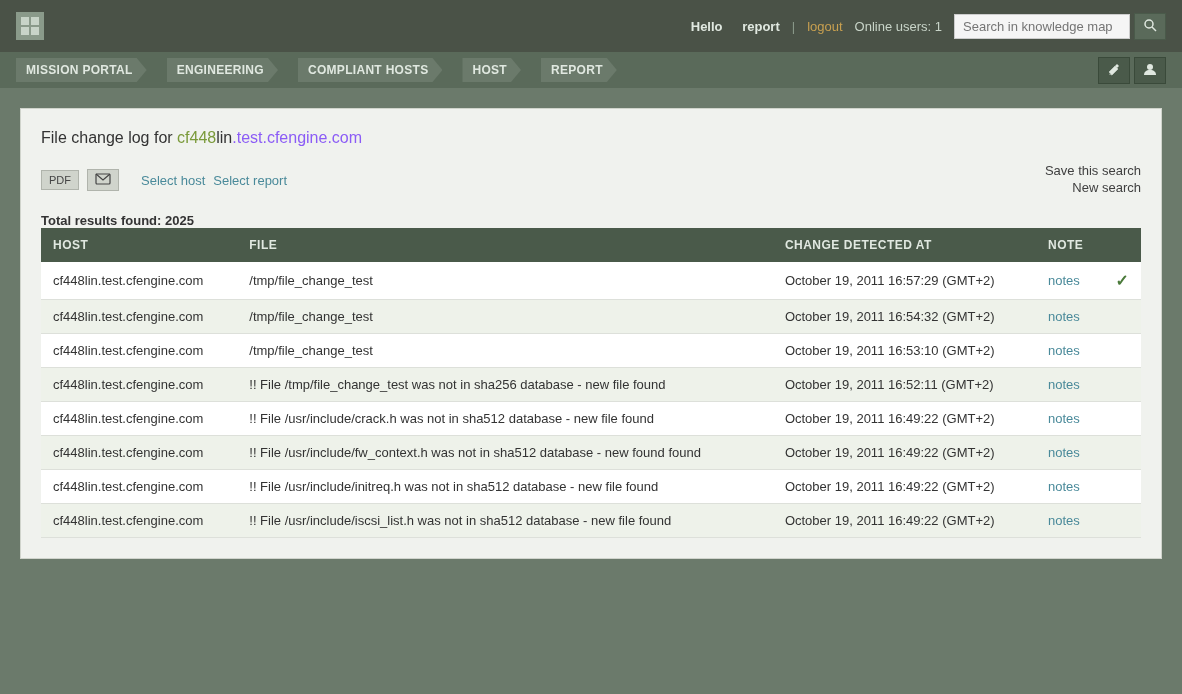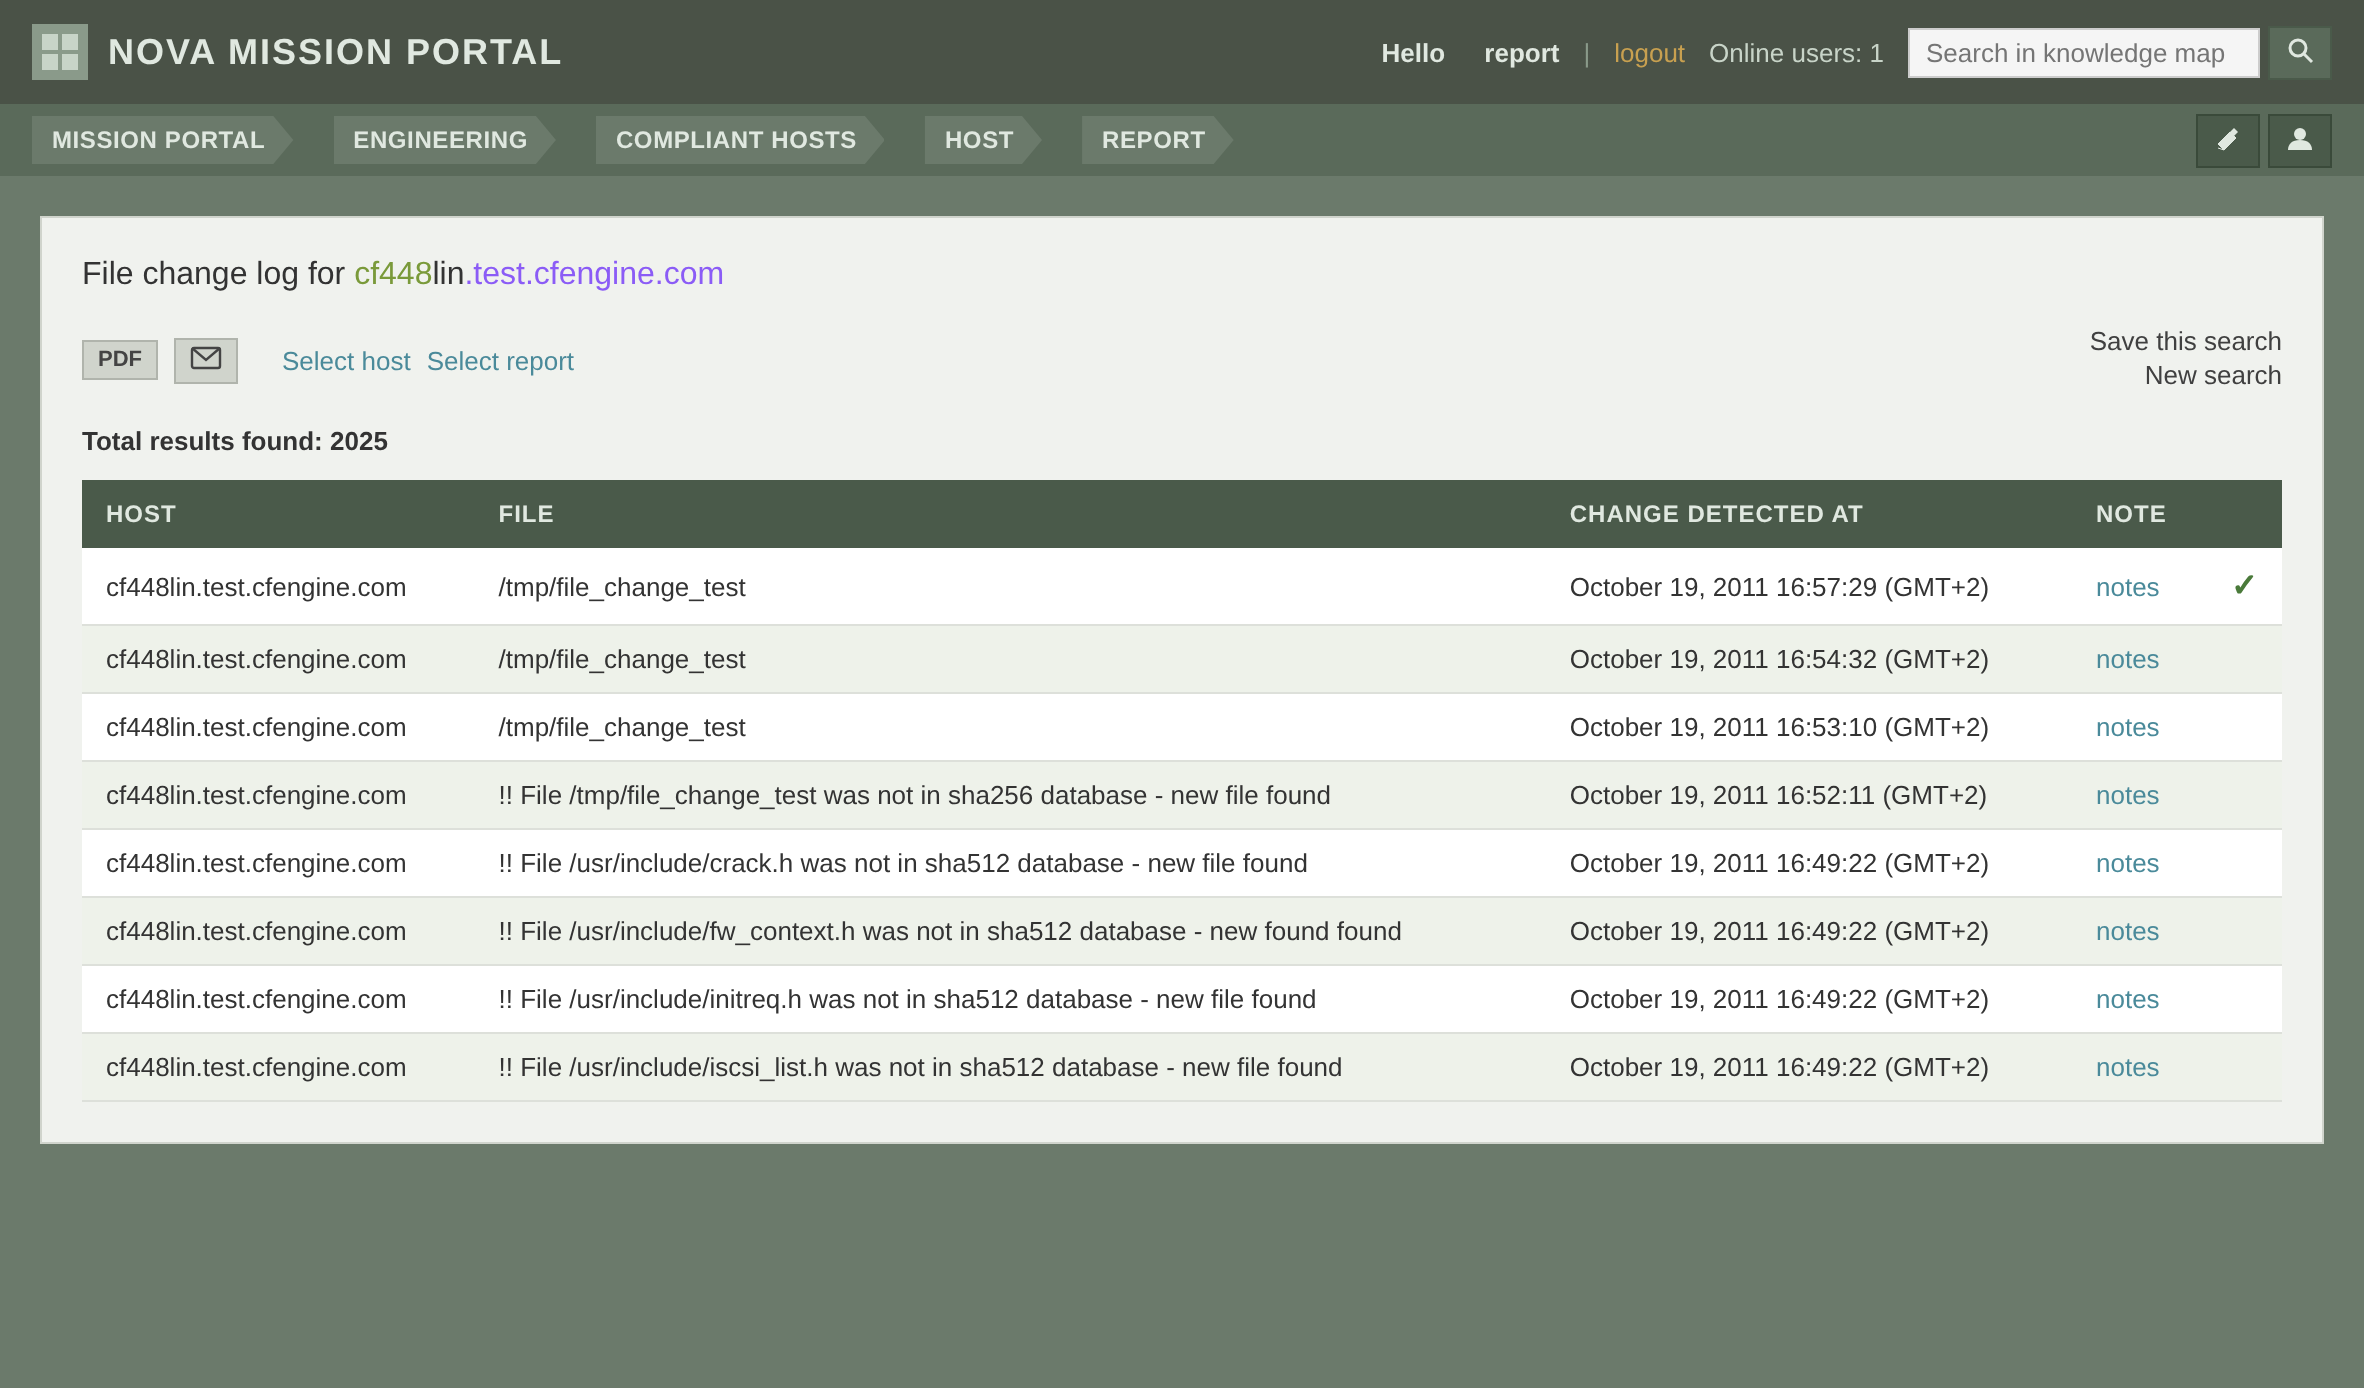--- a/index.html
+++ b/index.html
@@ -148,21 +148,21 @@
       align-items: center;
       gap: 8px;
       margin-bottom: 16px;
       position: relative;
     }
     .icon-btn {
       background: #d0d4cc;
       border: 1px solid #b0b4ac;
       padding: 3px 7px;
       font-size: 11px;
-      font-weight: bold;
+      font-weight: normal;
       cursor: pointer;
       color: #444;
     }
     .link-btn {
       color: #4a8a9a;
       cursor: pointer;
       font-size: 13px;
       text-decoration: none;
     }
     .right-actions {
@@ -173,21 +173,20 @@
       display: block;
       color: #404040;
       cursor: pointer;
       font-size: 13px;
       margin-bottom: 2px;
     }
 
     .results-count {
       font-size: 13px;
       color: #333;
-      margin-bottom: 12px;
       font-weight: bold;
     }
 
     
     .data-table {
       width: 100%;
       border-collapse: collapse;
     }
     .data-table thead tr {
       background: #4a5a4a;
@@ -232,21 +231,20 @@
 <div class="header">
   <div class="logo-area">
     <div class="logo-icon">
       <svg width="22" height="22" viewBox="0 0 22 22">
         <rect x="2" y="2" width="8" height="8" fill="#c8d4c8"></rect>
         <rect x="12" y="2" width="8" height="8" fill="#c8d4c8"></rect>
         <rect x="2" y="12" width="8" height="8" fill="#c8d4c8"></rect>
         <rect x="12" y="12" width="8" height="8" fill="#c8d4c8"></rect>
       </svg>
     </div>
-    <span class="logo-text">NOVA MISSION PORTAL</span>
   </div>
   <div class="header-right">
     <span class="hello-text">
       <span>Hello</span> <span style="font-weight:bold;color:#e0e8e0;">report</span>
     </span>
     <span class="separator">|</span>
     <span class="logout-link">logout</span>
     <span class="online-users">
       <span>Online users:</span> <span>1</span>
     </span>

